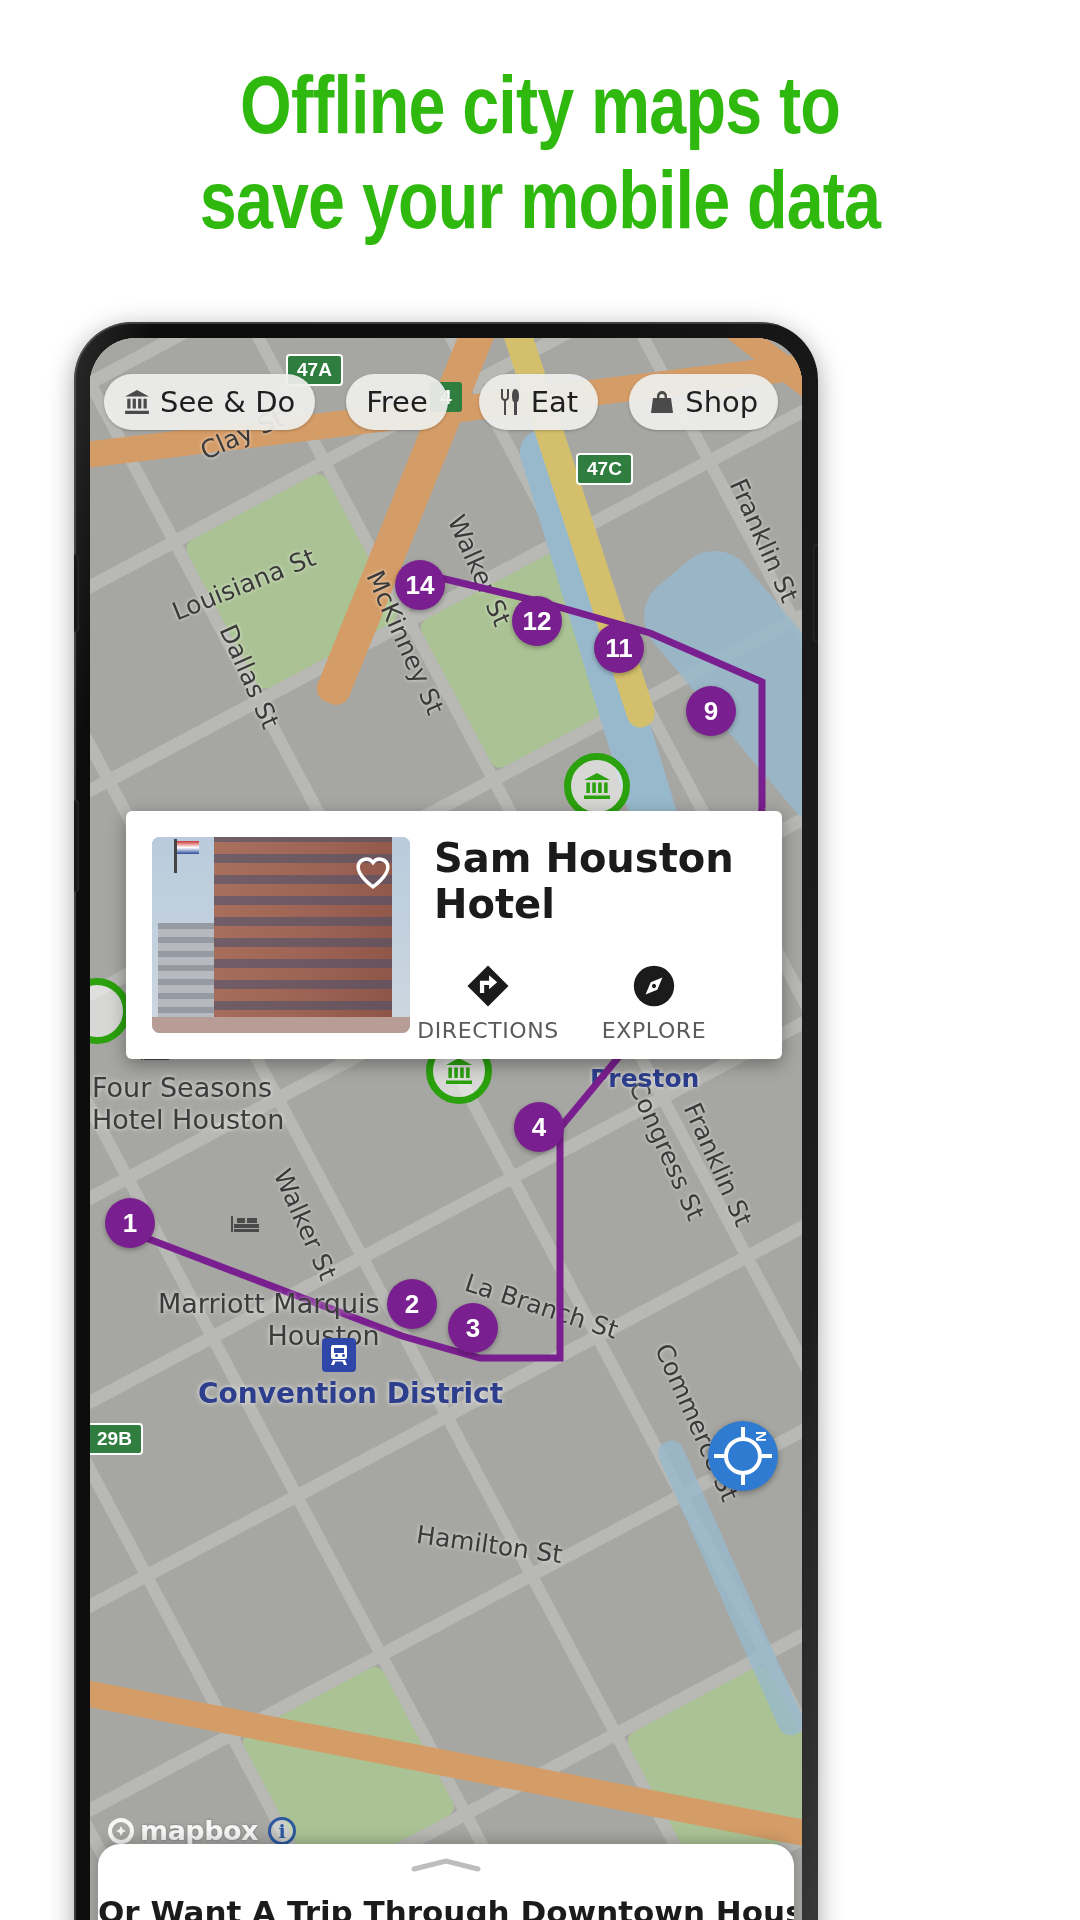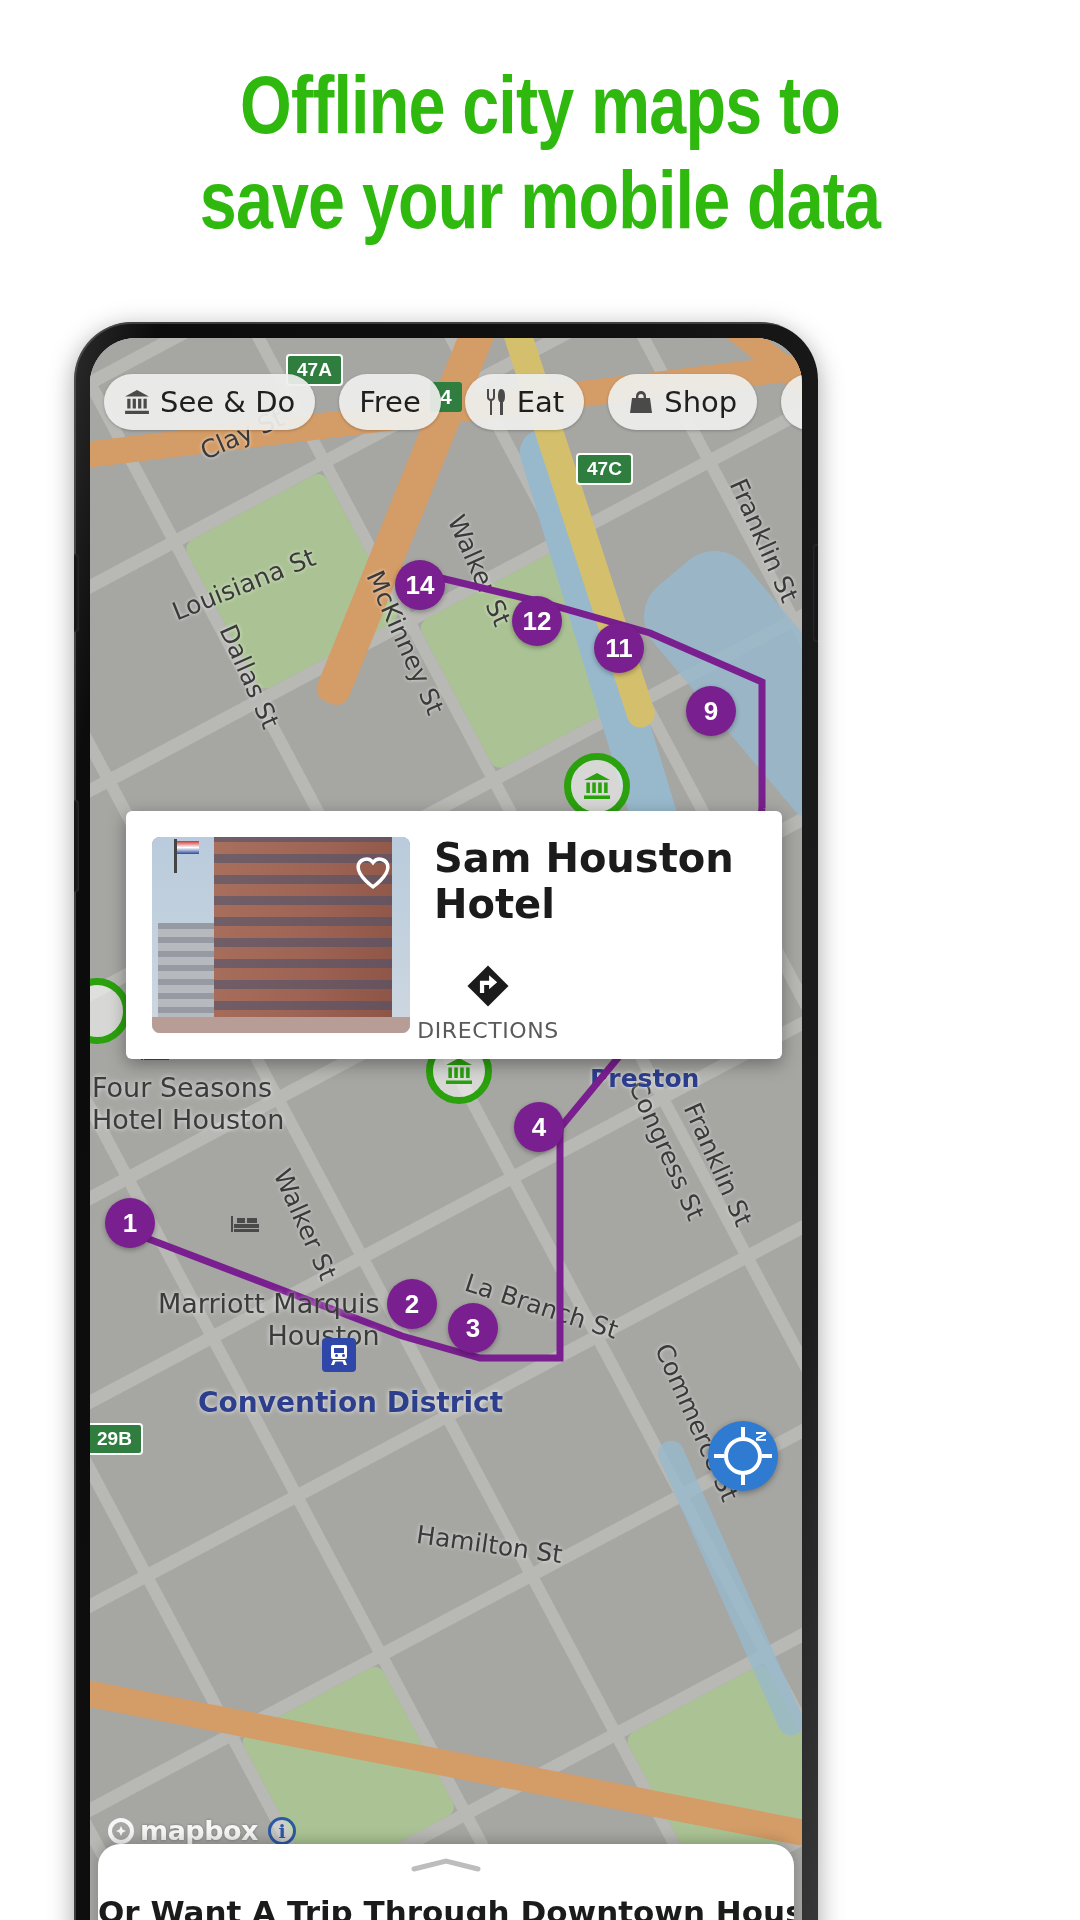--- a/index.html
+++ b/index.html
@@ -94,21 +94,21 @@
   .poi-pin .tail{ position:absolute; left:17px; top:50px; width:32px; height:32px;
                   background:#2aa10d; transform:rotate(45deg); border-radius:0 0 8px 0; z-index:-1;}
 
   .poi-text{ position:absolute; color:#3b3b3b; font-size:27px; line-height:32px;
              font-family:"DejaVu Sans",sans-serif; white-space:nowrap;
              text-shadow:0 0 5px rgba(255,255,255,.8); }
   .poi-ic{ position:absolute; color:#4a4a4a; font-size:26px; }
 
   
   #chips{ position:absolute; left:0; top:34px; width:712px; height:60px;
-          display:flex; align-items:center; gap:24px; padding-left:14px; }
+          display:flex; align-items:center; gap:31px; padding-left:14px; }
   .chip{ display:flex; align-items:center; gap:10px; flex:0 0 auto;
          background:rgba(238,238,236,.93); border-radius:30px;
          padding:9px 20px; height:56px;
          box-shadow:0 1px 3px rgba(0,0,0,.22); }
   .chip .lbl{ font-size:29px; color:#1f1f1f; font-family:"DejaVu Sans",sans-serif; }
   .chip .ic{ font-size:27px; color:#4a4a4a; line-height:1; display:flex; align-items:center; }
 
   
   #info-card{ position:absolute; left:36px; top:473px; width:656px; height:248px;
               background:#fff; border-radius:6px; box-shadow:0 5px 18px rgba(0,0,0,.35);
@@ -300,21 +300,21 @@
       </div>
       <div class="poi-text" style="left:68px;top:950px;text-align:right;">
         Marriott Marquis<br>Houston
       </div>
 
       <div style="position:absolute;left:232px;top:1000px;width:34px;height:34px;background:#2f47a8;border-radius:4px;display:flex;align-items:center;justify-content:center;">
         <svg width="20" height="22" viewBox="0 0 20 22">
             <path fill="#fff" d="M4 1h12a2 2 0 012 2v10a2 2 0 01-2 2H4a2 2 0 01-2-2V3a2 2 0 012-2zm1 3v5h10V4zm1 7.5a1.5 1.5 0 103 0 1.5 1.5 0 00-3 0zm7 0a1.5 1.5 0 103 0 1.5 1.5 0 00-3 0zM4 16l-2 5h3l1.5-3.5h7L15 21h3l-2-5z"></path>
           </svg>
       </div>
-      <div class="poi-text" style="left:108px;top:1040px;color:#2c3e8c;font-weight:bold;font-size:28px;margin-top:9px;">Convention District</div>
+      <div class="poi-text" style="left:108px;top:1040px;color:#2c3e8c;font-weight:bold;font-size:28px;">Convention District</div>
 
       <div style="position:absolute;left:340px;top:44px;background:#2f7d3f;color:#fff;font-size:21px;
                   font-weight:bold;padding:3px 10px;border-radius:3px;font-family:'Liberation Sans',sans-serif;">4</div>
 
       <div id="compass">
         <div class="ring"></div>
         <span class="n">N</span>
         <div class="tick" style="left:33px;top:6px;width:4px;height:10px;"></div>
         <div class="tick" style="left:33px;bottom:6px;width:4px;height:10px;"></div>
         <div class="tick" style="left:6px;top:33px;width:10px;height:4px;"></div>
@@ -396,20 +396,30 @@
         <div id="card-actions">
           <div class="act">
             <span class="ic">
               <svg width="44" height="44" viewBox="0 0 24 24">
                 <path fill="#1b1b1b" d="M12 .8 23.2 12 12 23.2.8 12z"></path>
                 <path fill="#ffffff" d="M12.6 6.2 17 10l-4.4 3.8v-2.3H9.9v4.3H7.6v-6.6h5v-3z"></path>
               </svg>
             </span>
             <span class="txt">DIRECTIONS</span>
           </div>
+          <div class="act">
+            <span class="ic">
+              <svg width="44" height="44" viewBox="0 0 24 24">
+                <circle cx="12" cy="12" r="11" fill="#1b1b1b"></circle>
+                <path fill="#ffffff" d="M16.6 7.4 10.2 10l-2.8 6.6 6.4-2.6z"></path>
+                <path fill="#1b1b1b" d="M12.8 11.2a.95.95 0 11-1.6 1.6.95.95 0 011.6-1.6z"></path>
+              </svg>
+            </span>
+            <span class="txt">EXPLORE</span>
+          </div>
         </div>
       </div>
     </div>
 
     <div id="sheet">
       <div id="sheet-handle">
         <svg width="70" height="14" viewBox="0 0 70 14">
           <path fill="none" stroke="#bdbdbd" stroke-width="5" stroke-linecap="round" d="M3 11 35 3l32 8"></path>
         </svg>
       </div>

